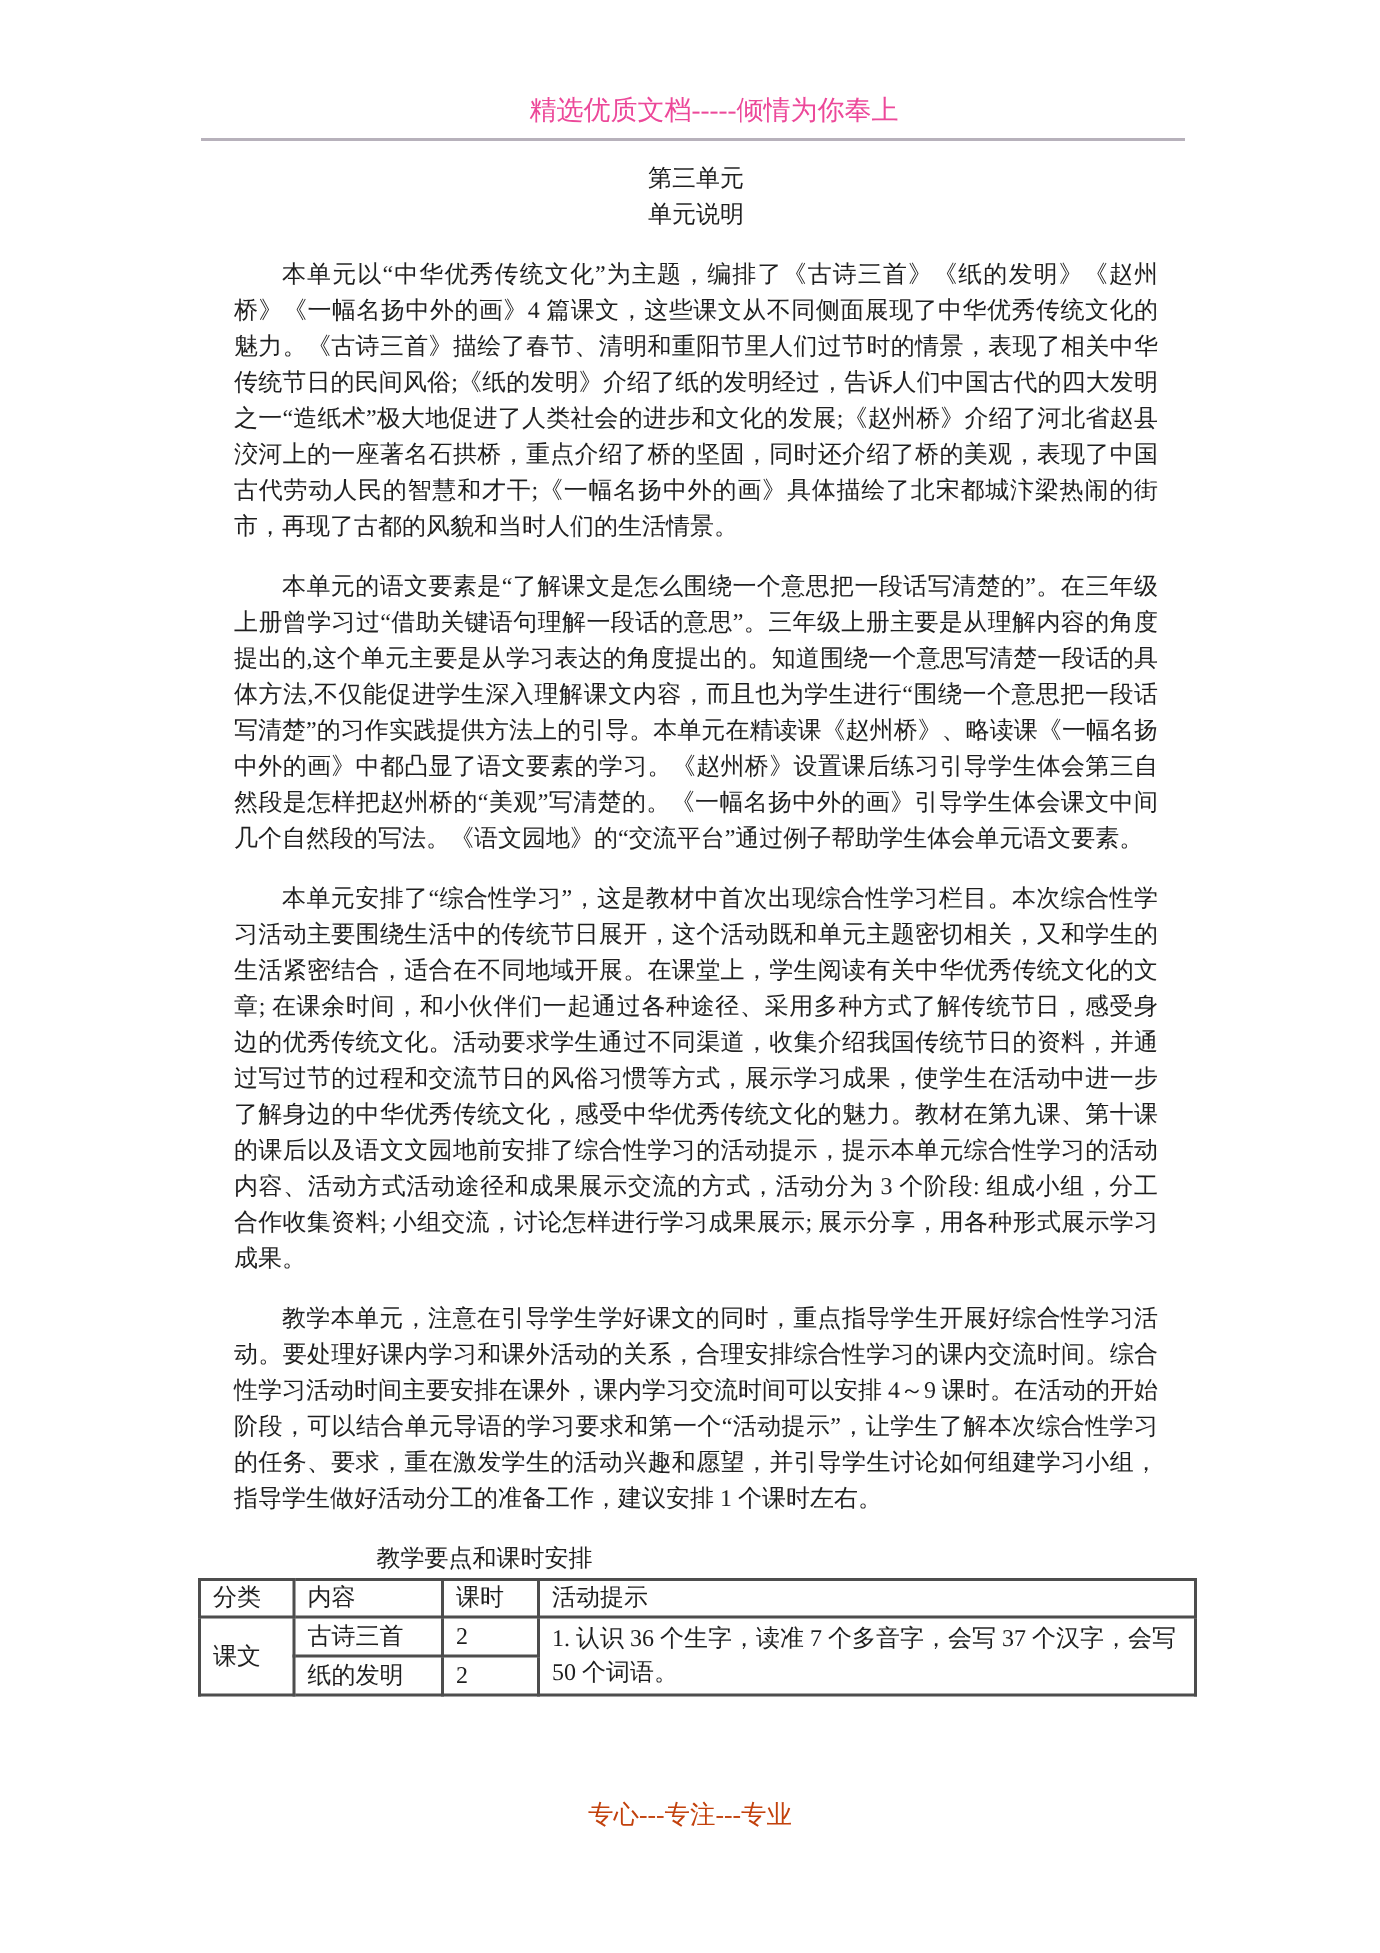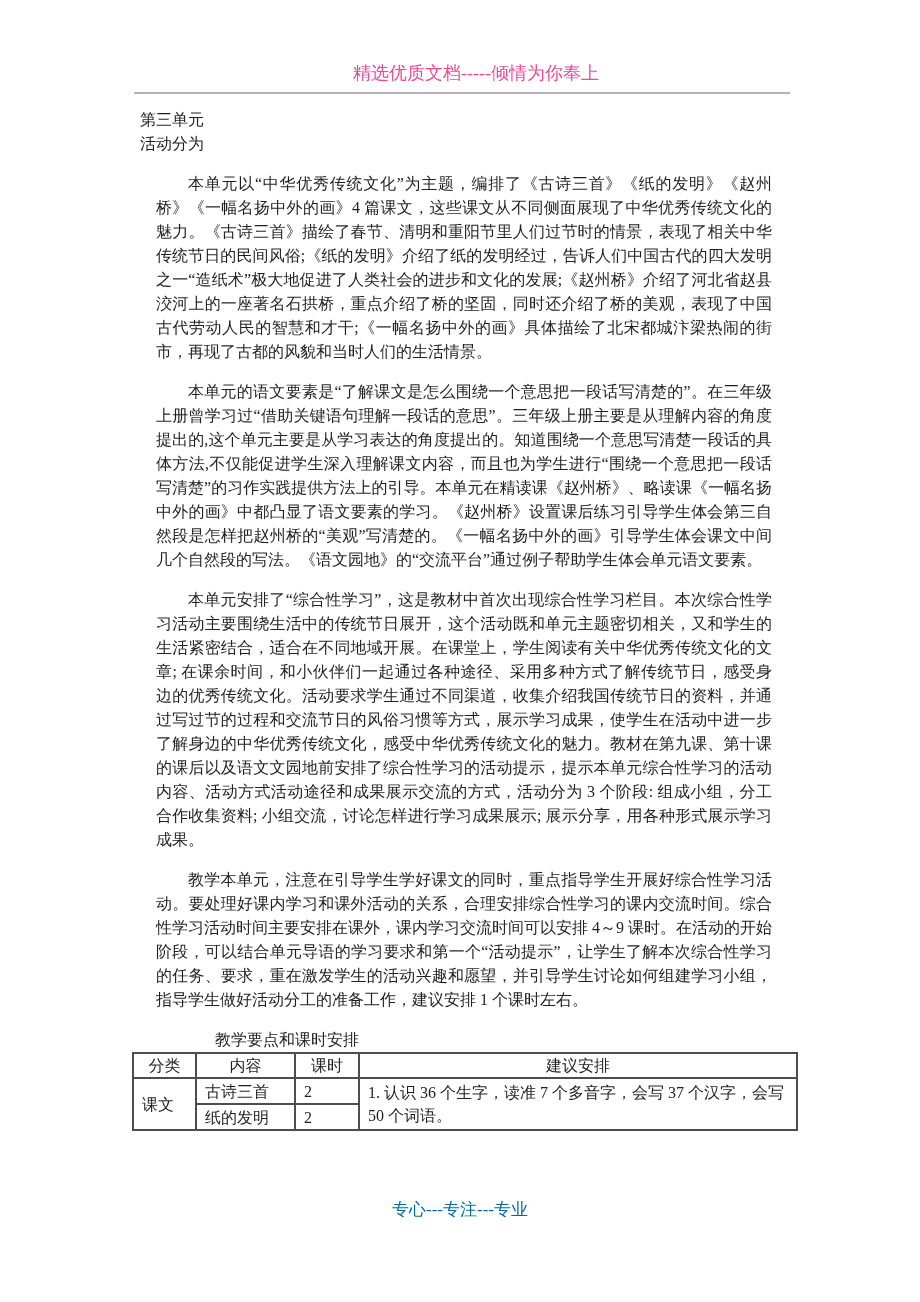--- a/index.html
+++ b/index.html
@@ -18,89 +18,90 @@
     color:#ec4899;
   }
   .header-rule{
     position:absolute;top:92px;left:134px;width:656px;height:2px;
     background:#b7b1bb;
   }
   .content{
     position:absolute;top:108px;left:140px;width:648px;
   }
   .doc-title,.doc-subtitle{
+    text-align:center;
     font-size:16px;line-height:24px;
   }
   .content p{
     margin:16px;
     font-size:16px;line-height:24px;
     text-align:justify;
     text-indent:2em;
   }
   .content p.deep-indent{text-indent:2.4em;}
   .table-caption{
     font-size:16px;line-height:24px;
-    margin-left:75px;
+    margin-left:111px;
   }
   table.schedule{
     border-collapse:collapse;
     margin-left:-8px;
     width:656px;
     table-layout:fixed;
     font-size:16px;
   }
   table.schedule td{
     border:2px solid #4d4d4d;
     padding:0 8px;
     line-height:23px;
     vertical-align:middle;
     overflow:hidden;
   }
   td.c-cat{width:45px;}
   td.c-content{width:81px;}
   td.c-hours{width:46px;}
   td.c-points{width:420px;}
-  tr.hdr td{height:22px;text-align:center;}
+  tr.hdr td{height:22px;}
   tr.row td{height:24px;}
   td.points-cell{vertical-align:middle;margin-top:24px;}
   .page-footer{
     position:absolute;top:1198px;left:0;width:920px;
     text-align:center;
     font-size:17px;line-height:24px;
-    color:#0369a1;
+    color:#c2410c;
   }
 </style>
 </head>
 <body>
 
 <div class="page">
 
   <div class="page-header">
     <span>精选优质文档-----倾情为你奉上</span>
   </div>
   <div class="header-rule"></div>
 
   <div class="content">
     <div class="doc-title">第三单元</div>
-    <div class="doc-subtitle">活动分为</div>
+    <div class="doc-subtitle">单元说明</div>
 
     <p>本单元以“中华优秀传统文化”为主题，编排了《古诗三首》《纸的发明》《赵州桥》《一幅名扬中外的画》4 篇课文，这些课文从不同侧面展现了中华优秀传统文化的魅力。《古诗三首》描绘了春节、清明和重阳节里人们过节时的情景，表现了相关中华传统节日的民间风俗;《纸的发明》介绍了纸的发明经过，告诉人们中国古代的四大发明之一“造纸术”极大地促进了人类社会的进步和文化的发展;《赵州桥》介绍了河北省赵县洨河上的一座著名石拱桥，重点介绍了桥的坚固，同时还介绍了桥的美观，表现了中国古代劳动人民的智慧和才干;《一幅名扬中外的画》具体描绘了北宋都城汴梁热闹的街市，再现了古都的风貌和当时人们的生活情景。</p>
     <p>本单元的语文要素是“了解课文是怎么围绕一个意思把一段话写清楚的”。在三年级上册曾学习过“借助关键语句理解一段话的意思”。三年级上册主要是从理解内容的角度提出的,这个单元主要是从学习表达的角度提出的。知道围绕一个意思写清楚一段话的具体方法,不仅能促进学生深入理解课文内容，而且也为学生进行“围绕一个意思把一段话写清楚”的习作实践提供方法上的引导。本单元在精读课《赵州桥》、略读课《一幅名扬中外的画》中都凸显了语文要素的学习。《赵州桥》设置课后练习引导学生体会第三自然段是怎样把赵州桥的“美观”写清楚的。《一幅名扬中外的画》引导学生体会课文中间几个自然段的写法。《语文园地》的“交流平台”通过例子帮助学生体会单元语文要素。</p>
     <p>本单元安排了“综合性学习”，这是教材中首次出现综合性学习栏目。本次综合性学习活动主要围绕生活中的传统节日展开，这个活动既和单元主题密切相关，又和学生的生活紧密结合，适合在不同地域开展。在课堂上，学生阅读有关中华优秀传统文化的文章; 在课余时间，和小伙伴们一起通过各种途径、采用多种方式了解传统节日，感受身边的优秀传统文化。活动要求学生通过不同渠道，收集介绍我国传统节日的资料，并通过写过节的过程和交流节日的风俗习惯等方式，展示学习成果，使学生在活动中进一步了解身边的中华优秀传统文化，感受中华优秀传统文化的魅力。教材在第九课、第十课的课后以及语文文园地前安排了综合性学习的活动提示，提示本单元综合性学习的活动内容、活动方式活动途径和成果展示交流的方式，活动分为 3 个阶段: 组成小组，分工合作收集资料; 小组交流，讨论怎样进行学习成果展示; 展示分享，用各种形式展示学习成果。</p>
     <p>教学本单元，注意在引导学生学好课文的同时，重点指导学生开展好综合性学习活动。要处理好课内学习和课外活动的关系，合理安排综合性学习的课内交流时间。综合性学习活动时间主要安排在课外，课内学习交流时间可以安排 4～9 课时。在活动的开始阶段，可以结合单元导语的学习要求和第一个“活动提示”，让学生了解本次综合性学习的任务、要求，重在激发学生的活动兴趣和愿望，并引导学生讨论如何组建学习小组，指导学生做好活动分工的准备工作，建议安排 1 个课时左右。</p>
 
     <div class="table-caption">教学要点和课时安排</div>
 
     <table class="schedule">
       <tbody>
           <tr class="hdr">
         <td class="c-cat">分类</td>
         <td class="c-content">内容</td>
         <td class="c-hours">课时</td>
-        <td class="c-points">建议安排</td>
+        <td class="c-points">活动提示</td>
       </tr>
       <tr class="row">
         <td class="c-cat" rowspan="2">课文</td>
         <td class="c-content">古诗三首</td>
         <td class="c-hours">2</td>
         <td class="c-points points-cell" rowspan="2">1. 认识 36 个生字，读准 7 个多音字，会写 37 个汉字，会写 50 个词语。</td>
       </tr>
       <tr class="row">
         <td class="c-content">纸的发明</td>
         <td class="c-hours">2</td>

